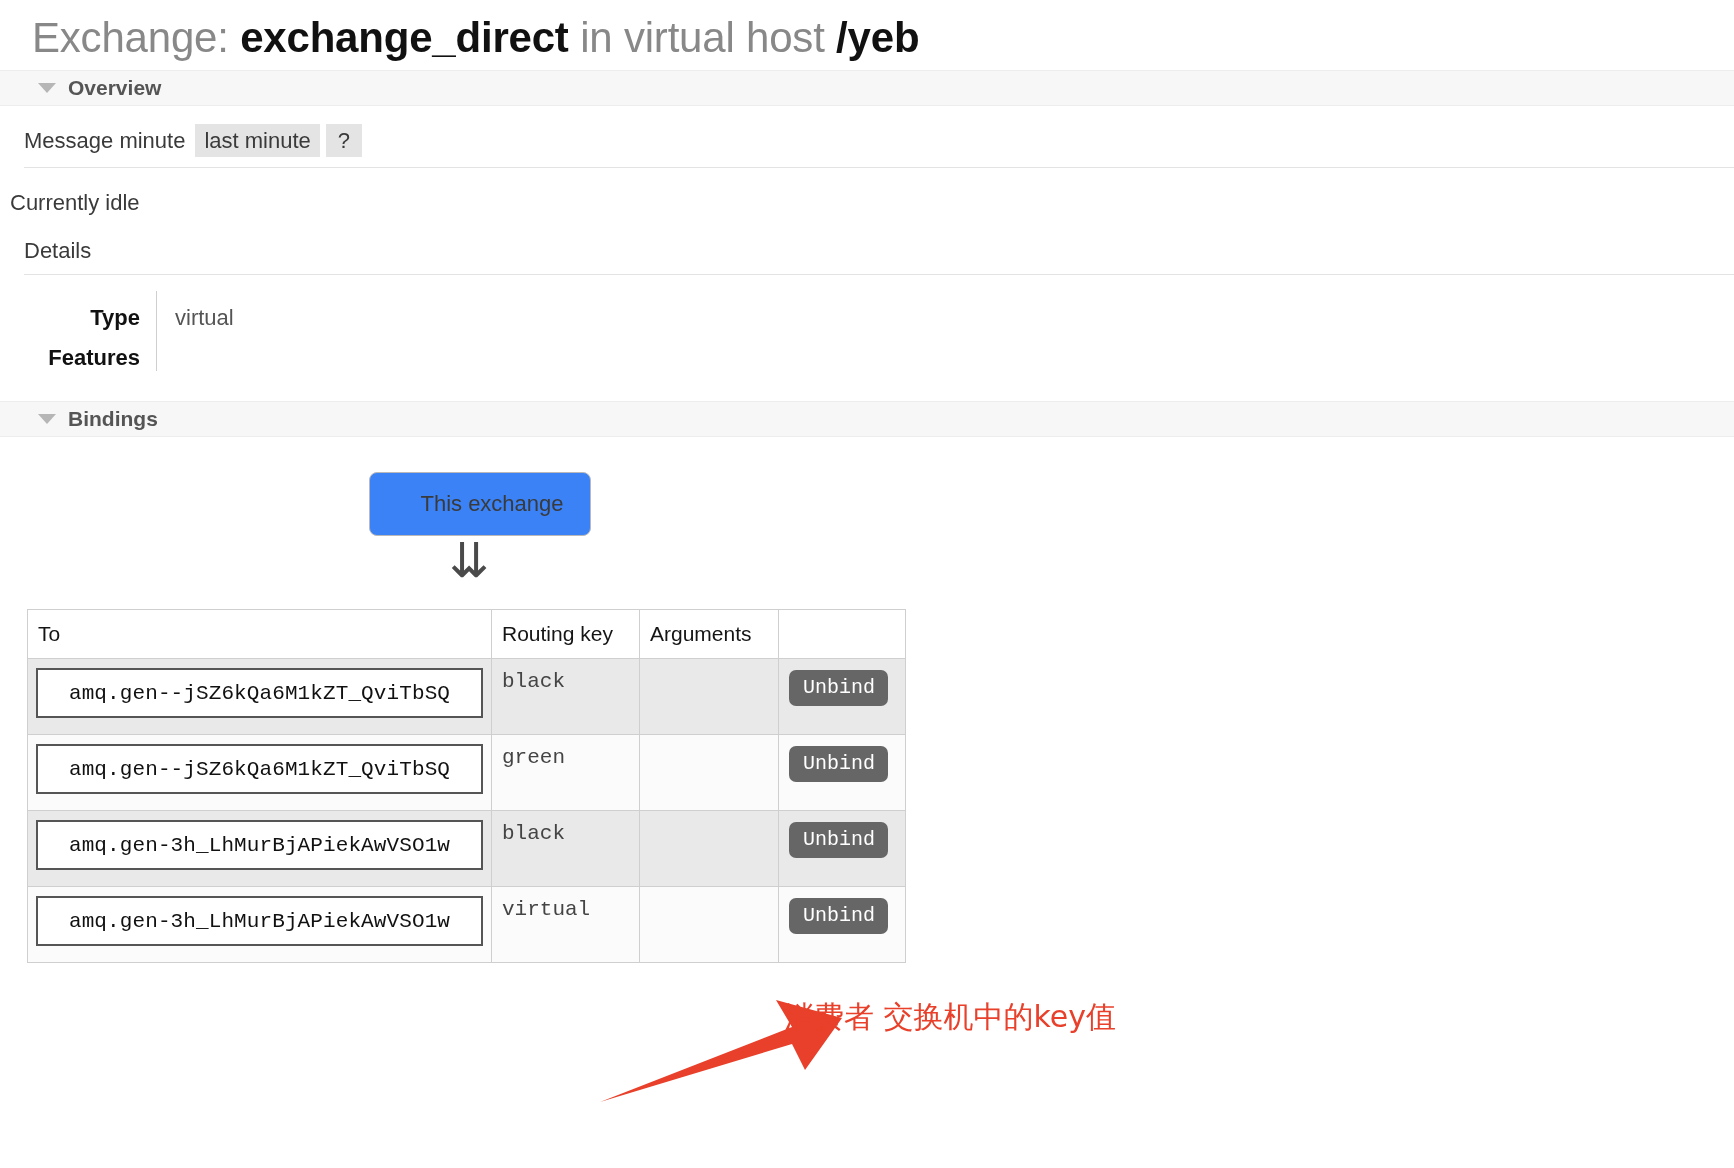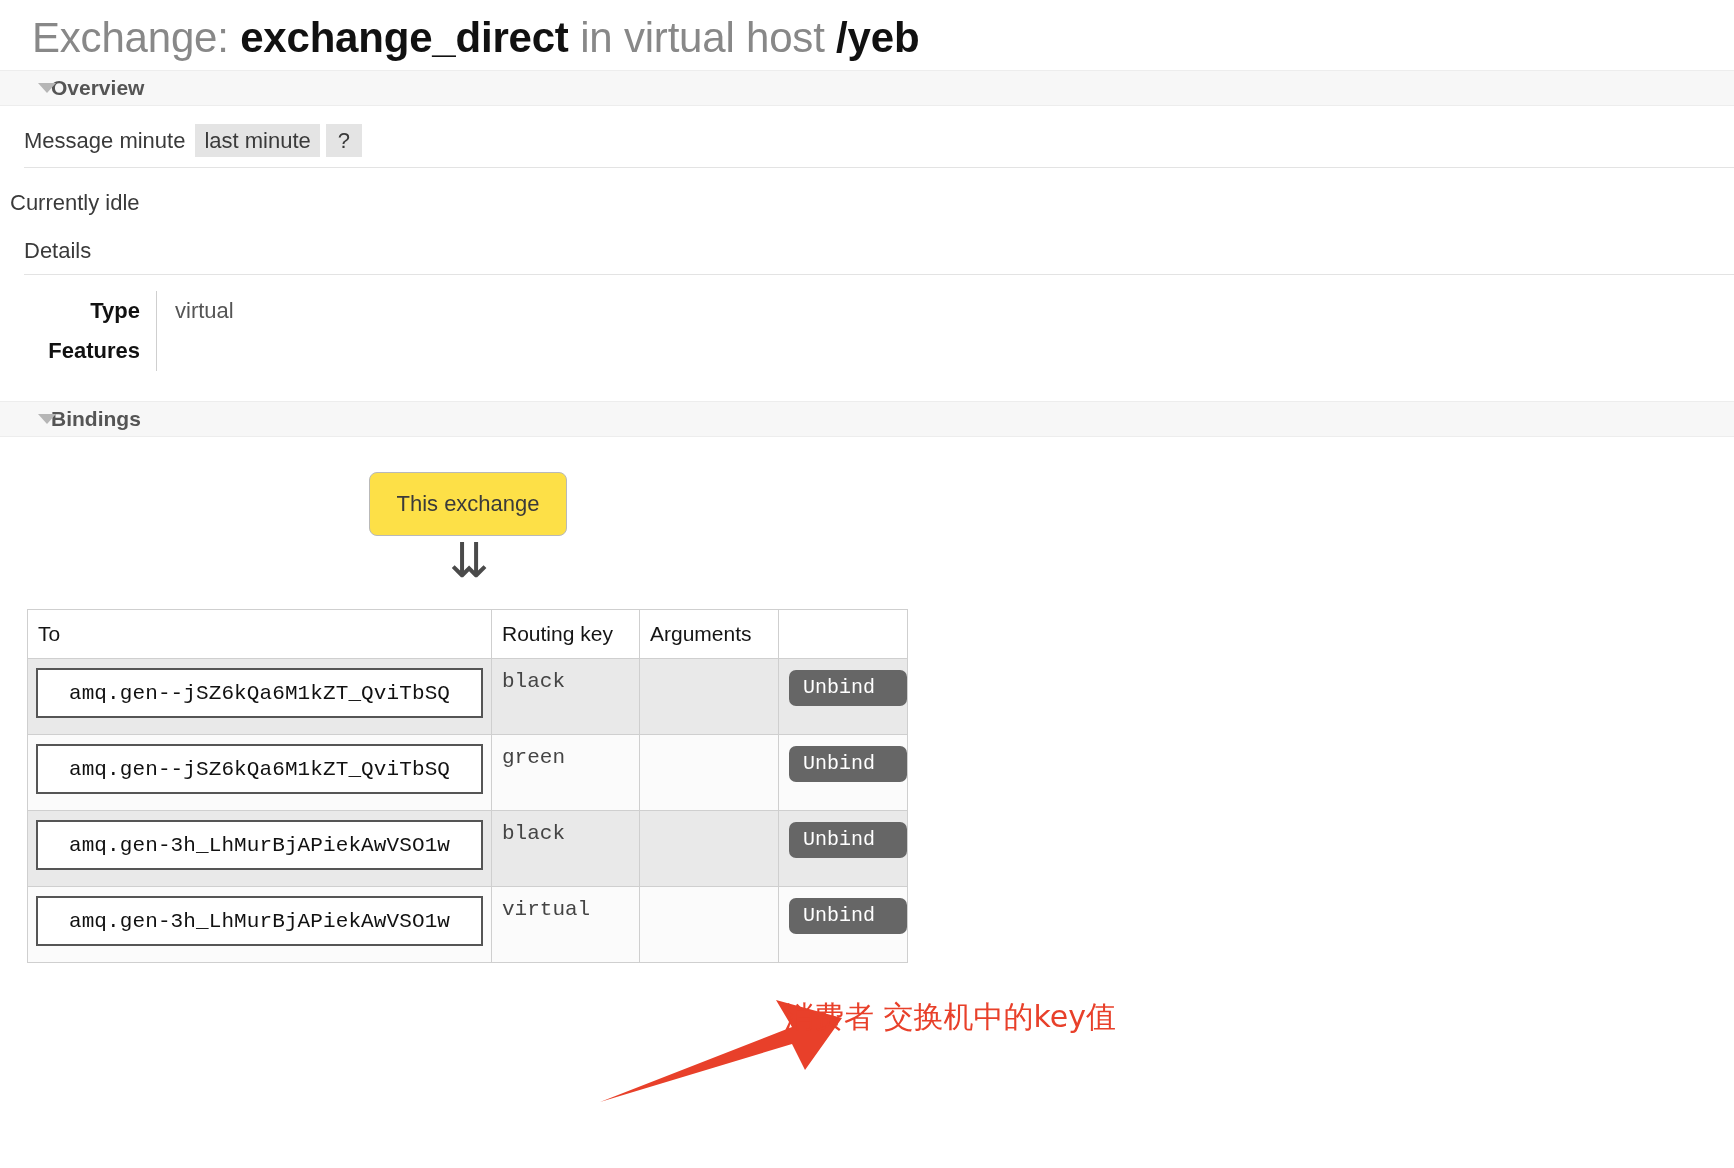--- a/index.html
+++ b/index.html
@@ -32,21 +32,21 @@
   }
 
   
   .section-head {
     background: #f7f7f7;
     border-top: 1px solid #ededed;
     border-bottom: 1px solid #ededed;
     height: 34px;
     display: flex;
     align-items: center;
-    padding-left: 21px;
+    padding-left: 38px;
     margin-top: 6px;
     position: relative;
   }
   .section-head .tri {
     position: absolute;
     left: 38px;
     width: 0;
     height: 0;
     border-left: 9px solid transparent;
     border-right: 9px solid transparent;
@@ -101,21 +101,21 @@
     padding: 22px 0 0 24px;
   }
 
   
   .kv-list {
     margin: 16px 0 0 0;
     padding: 0;
   }
   .kv-row {
     display: flex;
-    align-items: center;
+    align-items: flex-end;
     height: 40px;
   }
   .kv-key {
     width: 140px;
     text-align: right;
     font-size: 22px;
     font-weight: 700;
     color: #111111;
     padding-right: 16px;
   }
@@ -136,26 +136,27 @@
     height: 540px;
   }
   .this-exchange {
     position: absolute;
     left: 369px;
     top: 35px;
     width: 196px;
     height: 62px;
     border: 1px solid #b9b9b9;
     border-radius: 8px;
-    background: #fde047;
+    background: #3b82f6;
     display: flex;
     align-items: center;
     justify-content: center;
     font-size: 22px;
     color: #3a3a3a;
+    padding-left: 24px;
   }
   .dbl-arrow {
     position: absolute;
     left: 444px;
     top: 100px;
     width: 50px;
     height: 48px;
     font-size: 48px;
     line-height: 48px;
     color: #4a4a4a;
@@ -235,21 +236,21 @@
   }
   td.cell-args { }
   td.cell-act { padding: 11px 0 0 10px; }
 
   .btn-unbind {
     display: inline-block;
     background: #666666;
     color: #ffffff;
     font-size: 20px;
     border-radius: 7px;
-    padding: 7px 32px 8px 14px;
+    padding: 7px 13px 8px 14px;
     line-height: 1.05;
   }
 </style>
 </head>
 <body>
 
 <h1 class="page-title">
   <span>Exchange:</span>
   <span class="strong">exchange_direct</span>
   <span>in virtual host</span>

